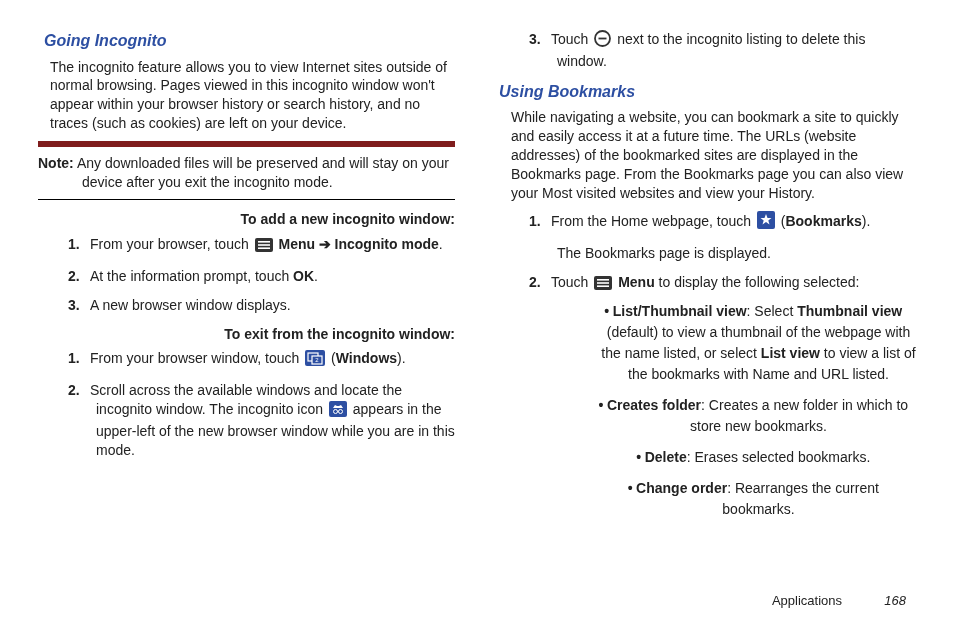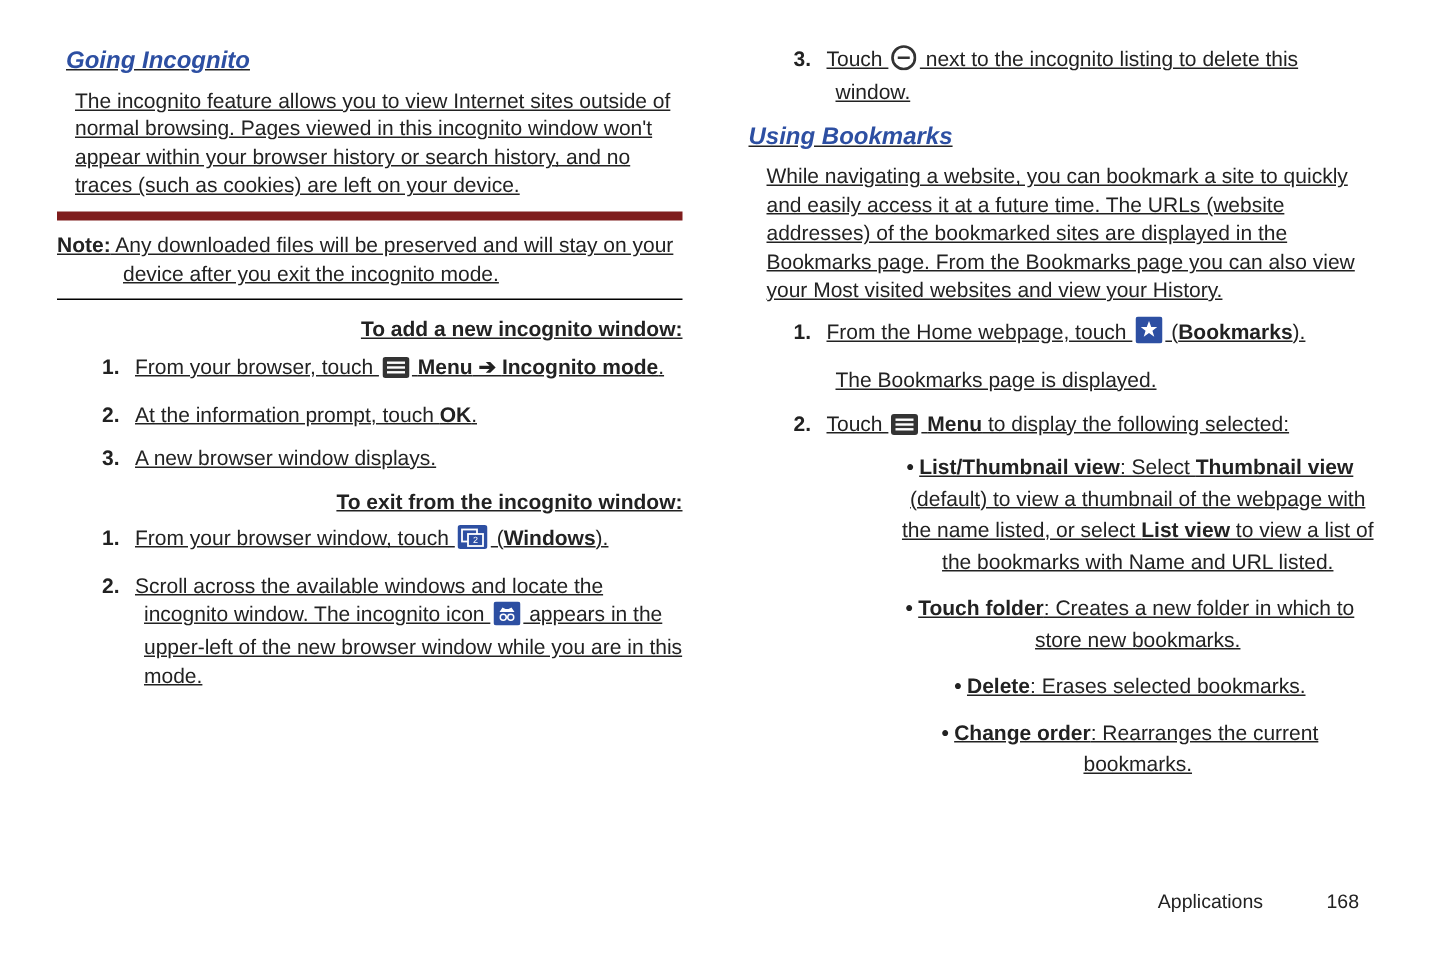--- a/index.html
+++ b/index.html
@@ -8,21 +8,20 @@
     font-family: Arial, Helvetica, sans-serif;
     font-size: 14px;
     color: #222;
     padding: 30px 38px 18px 38px;
     line-height: 1.35;
   }
   .columns {
     display: flex;
     gap: 44px;
     height: 560px;
-    text-decoration: underline;
   }
   .col {
     flex: 1 1 0;
   }
   .heading {
     font-family: Arial, Helvetica, sans-serif;
     font-weight: 700;
     font-style: italic;
     color: #2d4fa2;
     font-size: 16px;
@@ -99,21 +98,21 @@
     display: inline-block;
     vertical-align: -3px;
     margin: 0 2px;
   }
   .footer {
     text-align: right;
     font-size: 13px;
     margin-top: 2px;
     padding-right: 10px;
   }
-  .footer .pn { display:inline-block; width:40px; text-align:right; margin-left: 24px; }
+  .footer .pn { display:inline-block; width:40px; text-align:right; margin-left: 24px; font-style: italic; }
 </style>
 </head>
 <body>
 
 <div class="columns">
 
   <div class="col">
 
     <div class="heading heading-indent">Going Incognito</div>
 
@@ -197,21 +196,21 @@
       <li>
         <span class="num">2.</span><span class="content"><span>Touch </span><span class="icon"><svg width="18" height="14">
                 <rect x="0" y="0" width="18" height="14" rx="2" fill="#333"></rect>
                 <rect x="3" y="3" width="12" height="1.6" fill="#fff"></rect>
                 <rect x="3" y="6.2" width="12" height="1.6" fill="#fff"></rect>
                 <rect x="3" y="9.4" width="12" height="1.6" fill="#fff"></rect>
               </svg></span> <span class="b">Menu</span><span> to display the following selected:</span></span>
 
         <ul class="bullets">
           <li><span class="bullet">•</span><span class="b">List/Thumbnail view</span><span>: Select </span><span class="b">Thumbnail view</span><span> (default) to view a thumbnail of the webpage with the name listed, or select </span><span class="b">List view</span><span> to view a list of the bookmarks with Name and URL listed.</span></li>
-          <li><span class="bullet">•</span><span class="b">Touch folder</span><span>: Creates a new folder in which to store new bookmarks.</span></li>
+          <li><span class="bullet">•</span><span class="b">Creates folder</span><span>: Creates a new folder in which to store new bookmarks.</span></li>
           <li><span class="bullet">•</span><span class="b">Delete</span><span>: Erases selected bookmarks.</span></li>
           <li><span class="bullet">•</span><span class="b">Change order</span><span>: Rearranges the current bookmarks.</span></li>
         </ul>
       </li>
     </ol>
 
   </div>
 </div>
 
 <div class="footer">

